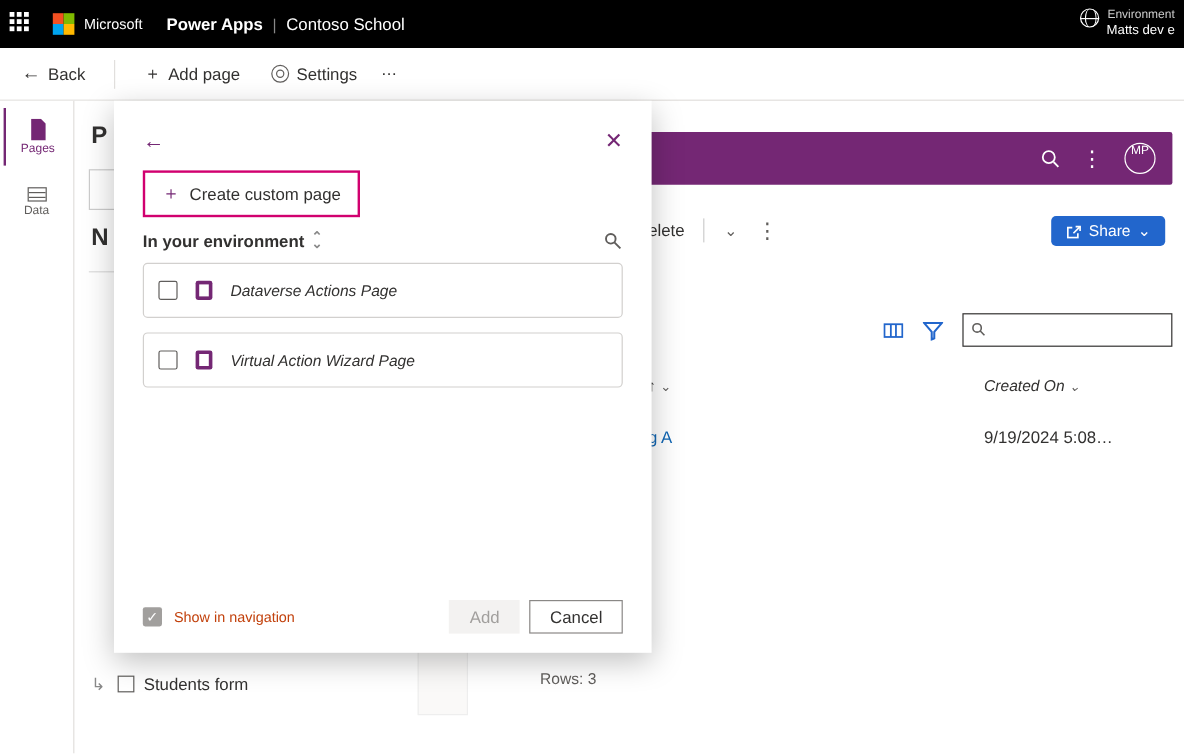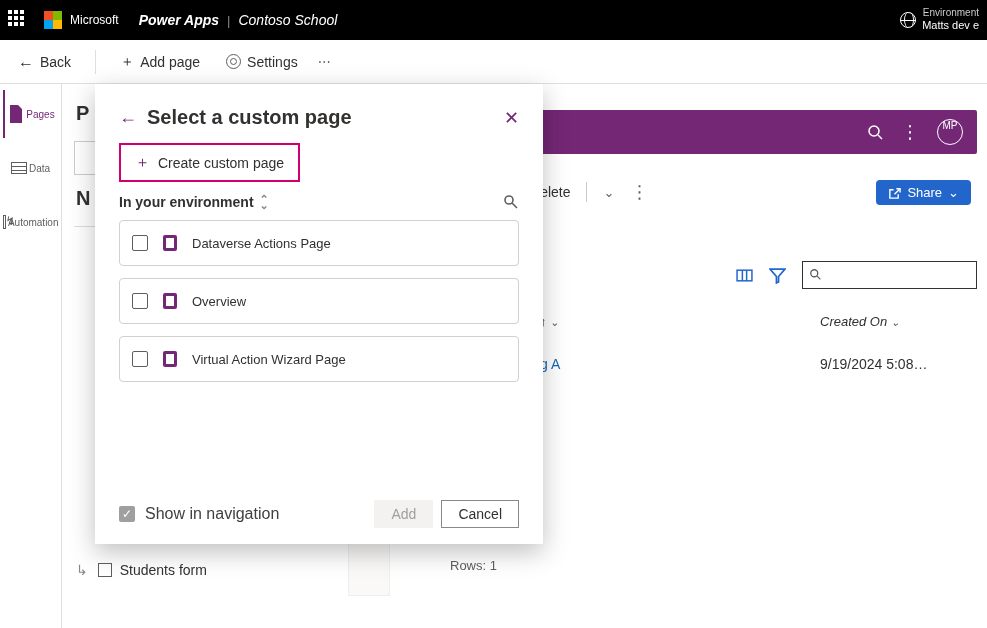--- a/index.html
+++ b/index.html
@@ -7,41 +7,41 @@
 
   
   .waffle-bar { height: 40px; background: #000; color: #fff; display: flex; align-items: center; padding: 0 8px; }
   .waffle { width: 20px; height: 20px; margin-right: 16px; display: grid; grid-template-columns: repeat(3,4px); grid-template-rows: repeat(3,4px); gap: 2px; cursor: pointer;}
   .waffle span { background: #fff; }
   .mslogo { display: flex; align-items: center; margin-right: 20px; cursor:pointer;}
   .mslogo-sq { width: 18px; height: 18px; display: grid; grid-template-columns: 9px 9px; grid-template-rows: 9px 9px; gap:0; margin-right:8px;}
   .mslogo-sq span:nth-child(1){background:#f25022;} .mslogo-sq span:nth-child(2){background:#7fba00;}
   .mslogo-sq span:nth-child(3){background:#00a4ef;} .mslogo-sq span:nth-child(4){background:#ffb900;}
   .mslogo-txt { font-size: 12px; }
-  .bar-title { font-size: 14px; font-style: italic; }
+  .bar-title { font-size: 14px; }
   .bar-sep { margin: 0 8px; color:#888;}
-  .env-block { margin-left: auto; text-align: right; font-size: 11px; line-height: 1.2; display:flex; align-items:center; gap:6px;}
+  .env-block { margin-left: auto; text-align: right; font-size: 11px; line-height: 1.2; display:flex; gap:6px;}
   .env-mini { font-size: 10px; color:#ccc;}
   .globe-icon { width:16px; height:16px; border:1.2px solid #fff; border-radius:50%; position:relative; flex-shrink:0;}
   .globe-icon::before{content:"";position:absolute;left:-1px;right:-1px;top:50%;border-top:1px solid #fff;}
   .globe-icon::after{content:"";position:absolute;top:-1px;bottom:-1px;left:50%;border-left:1px solid #fff;border-radius:50%; width:8px; margin-left:-4px; border-right:1px solid #fff;}
 
   
   .cmd-bar { height: 44px; border-bottom: 1px solid #e1dfdd; display: flex; align-items: center; padding-left: 12px; gap: 14px;}
   .cmd-item { display: flex; align-items: center; gap: 6px; font-size: 14px; cursor: pointer; padding: 4px 6px; }
   .cmd-div { width:1px; height:24px; background:#e1dfdd; margin: 0 4px;}
   .icon-back { font-size: 16px; }
   .icon-plus { color:#323130; font-size:14px;}
   .icon-gear { width:15px;height:15px;border:1.5px solid #605e5c;border-radius:50%;position:relative;}
   .icon-gear::after{content:"";position:absolute;inset:3px;border:1.5px solid #605e5c;border-radius:50%;}
   .more-dots { letter-spacing: 2px; cursor:pointer;}
 
   
   .left-rail { position: absolute; left: 0; top: 84px; bottom: 0; width: 62px; border-right: 1px solid #e1dfdd; background:#fff; display:flex; flex-direction:column; align-items:center; padding-top: 6px; gap: 6px; z-index: 5;}
-  .rail-item { width: 56px; height: 48px; display:flex; flex-direction:row; align-items:center; justify-content:center; gap:2px; font-size: 10px; cursor:pointer; color:#605e5c;}
+  .rail-item { width: 56px; height: 48px; display:flex; flex-direction:column; align-items:center; justify-content:center; gap:2px; font-size: 10px; cursor:pointer; color:#605e5c;}
   .rail-item.active { color:#742774; border-left:2px solid #742774; }
   .rail-icon { width:16px; height:18px; }
   .ri-page { fill:#742774; }
   .ri-data { width:16px;height:12px;border:1px solid #605e5c;position:relative;}
   .ri-data::before,.ri-data::after{content:"";position:absolute;left:0;right:0;border-top:1px solid #605e5c;}
   .ri-data::before{top:3px;} .ri-data::after{top:7px;}
   .ri-auto { width:14px;height:14px; border:1px solid #605e5c; position:relative; transform:rotate(0);}
   .ri-auto::after{content:"↯"; position:absolute; left:2px; top:-2px; font-size:12px;}
 
   
@@ -89,26 +89,26 @@
   .modal-back { color:#742774; font-size:18px; cursor:pointer;}
   .modal-title { font-size:20px; font-weight:600;}
   .modal-x { margin-left:auto; color:#742774; font-size:18px; cursor:pointer;}
   .create-btn { display:inline-flex; align-items:center; gap:8px; border:2px solid #d1006f; padding: 8px 14px; cursor:pointer; font-size:14px; margin-bottom:12px; width:fit-content;}
   .create-btn .p { color:#742774; font-size:15px;}
   .env-row { display:flex; align-items:center; gap:6px; font-size:14px; font-weight:600; margin-bottom:10px;}
   .env-row .sort{ color:#888; font-size:11px; display:flex; flex-direction:column; line-height:6px;}
   .env-row .srch { margin-left:auto; width:16px;height:16px;}
   .env-row .srch svg{width:16px;height:16px;stroke:#605e5c;fill:none;stroke-width:1.6;}
   .page-list { display:flex; flex-direction:column; gap:12px;}
-  .page-card { border:1px solid #d2d0ce; border-radius:4px; padding:12px; display:flex; align-items:center; gap:12px; cursor:pointer;}
+  .page-card { border:1px solid #d2d0ce; border-radius:4px; padding:12px; display:flex; align-items:center; gap:12px; cursor:pointer;font-style:italic;}
   .chk { width:16px;height:16px;border:1px solid #605e5c; border-radius:2px; flex-shrink:0;}
   .doc-ico { width:20px;height:20px; flex-shrink:0;}
   .modal-ftr { margin-top:auto; display:flex; align-items:center; gap:10px; padding-top:14px;}
   .show-chk { width:16px;height:16px;background:#a19f9d; color:#fff; display:flex;align-items:center;justify-content:center; font-size:12px; border-radius:2px;}
-  .show-lbl { font-size:16px; color:#404040;}
+  .show-lbl { font-size:12px; color:#c2410c;}
   .btn { padding:5px 16px; font-size:14px; border:1px solid transparent; cursor:pointer; background:#fff;}
   .btn.primary { background:#f3f2f1; color:#a19f9d;}
   .btn.sec { border-color:#8a8886;}
   .btn-row { margin-left:auto; display:flex; gap:8px;justify-content:center;}
 </style>
 </head>
 <body>
 
 <div class="waffle-bar">
   <div class="waffle">
@@ -163,24 +163,20 @@
 <div class="left-rail">
   <div class="rail-item active">
     <svg class="rail-icon ri-page" viewBox="0 0 16 18">
         <path d="M2 0h8l4 4v14H2z"></path>
       </svg>
     <span>Pages</span>
   </div>
   <div class="rail-item">
     <div class="ri-data"></div>
     <span>Data</span>
-  </div>
-  <div class="rail-item">
-    <div class="ri-auto"></div>
-    <span>Automation</span>
   </div>
 </div>
 
 <div class="bg-side">
   <div class="big">P</div>
   <div class="box"></div>
   <div class="big">N</div>
   <div style="height:14px;border-top:1px solid #ddd;margin-bottom:6px;"></div>
   <div style="height:310px;"></div>
   <div class="side-row">
@@ -254,28 +250,27 @@
 </div>
 
 <div class="col-hdr">
   <span>↑</span> <span class="chev">⌄</span>
 </div>
 <div class="col-hdr2">
   <span>Created On</span> <span class="chev">⌄</span>
 </div>
 <div class="cell-a"><span>g A</span></div>
 <div class="cell-b"><span>9/19/2024 5:08…</span></div>
-<div class="rows-lbl"><span>Rows: 1</span></div>
+<div class="rows-lbl"><span>Rows: 3</span></div>
 <div class="track"></div>
 <div class="track-thumb"></div>
 
 <div class="modal">
   <div class="modal-hdr">
     <span class="modal-back">←</span>
-    <span class="modal-title">Select a custom page</span>
     <span class="modal-x">✕</span>
   </div>
   <div class="create-btn">
     <span class="p">＋</span>
     <span>Create custom page</span>
   </div>
   <div class="env-row">
     <span>In your environment</span>
     <span class="sort">
         <span>⌃</span>
@@ -294,28 +289,20 @@
           <rect x="6" y="5" width="8" height="10" fill="#fff"></rect>
         </svg>
       <span>Dataverse Actions Page</span>
     </div>
     <div class="page-card">
       <div class="chk"></div>
       <svg class="doc-ico" viewBox="0 0 20 20">
           <rect x="3" y="2" width="14" height="16" rx="2" fill="#742774"></rect>
           <rect x="6" y="5" width="8" height="10" fill="#fff"></rect>
         </svg>
-      <span>Overview</span>
-    </div>
-    <div class="page-card">
-      <div class="chk"></div>
-      <svg class="doc-ico" viewBox="0 0 20 20">
-          <rect x="3" y="2" width="14" height="16" rx="2" fill="#742774"></rect>
-          <rect x="6" y="5" width="8" height="10" fill="#fff"></rect>
-        </svg>
       <span>Virtual Action Wizard Page</span>
     </div>
   </div>
   <div class="modal-ftr">
     <div class="show-chk">✓</div>
     <span class="show-lbl">Show in navigation</span>
     <div class="btn-row">
       <div class="btn primary"><span>Add</span></div>
       <div class="btn sec"><span>Cancel</span></div>
     </div>

